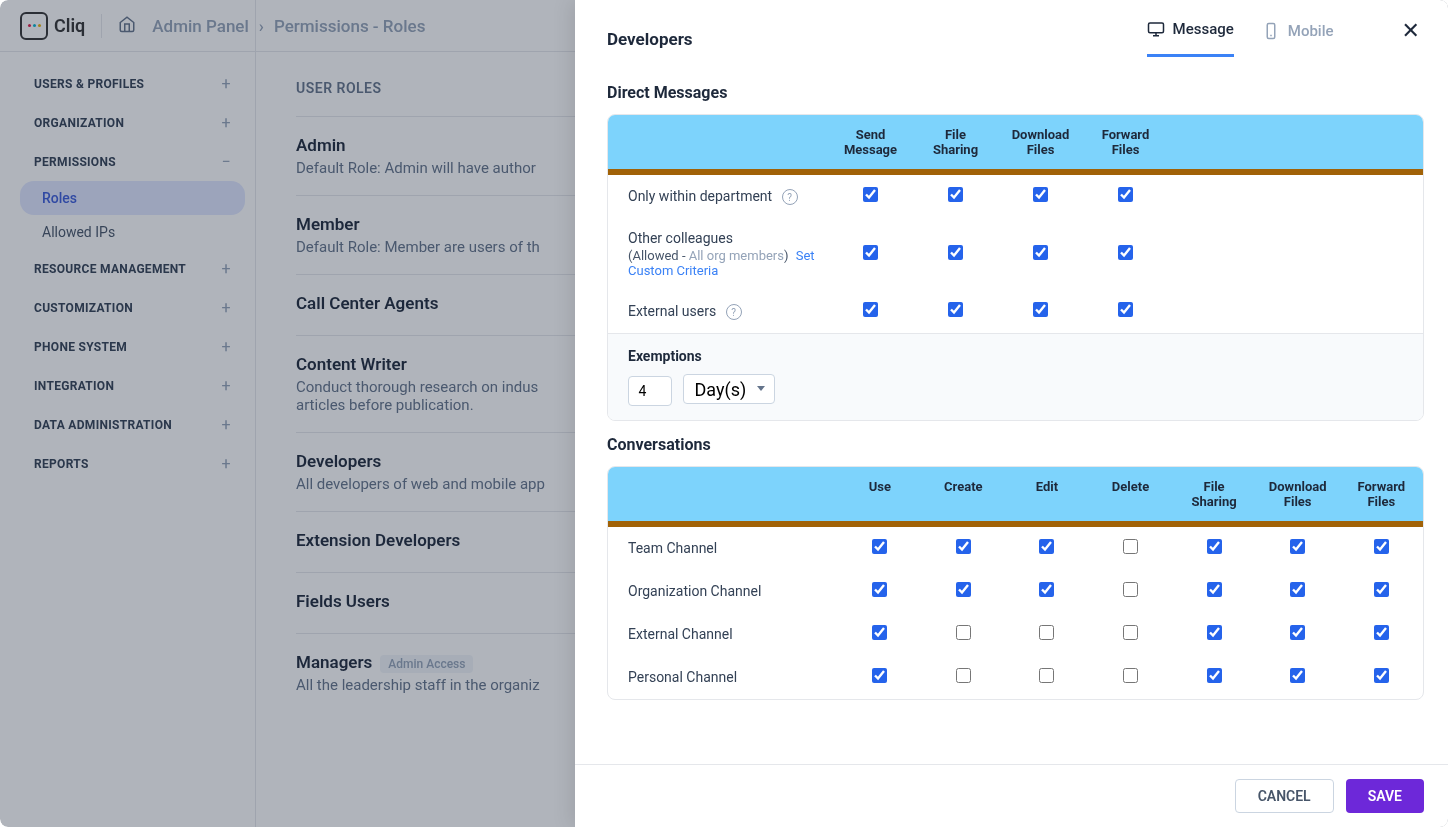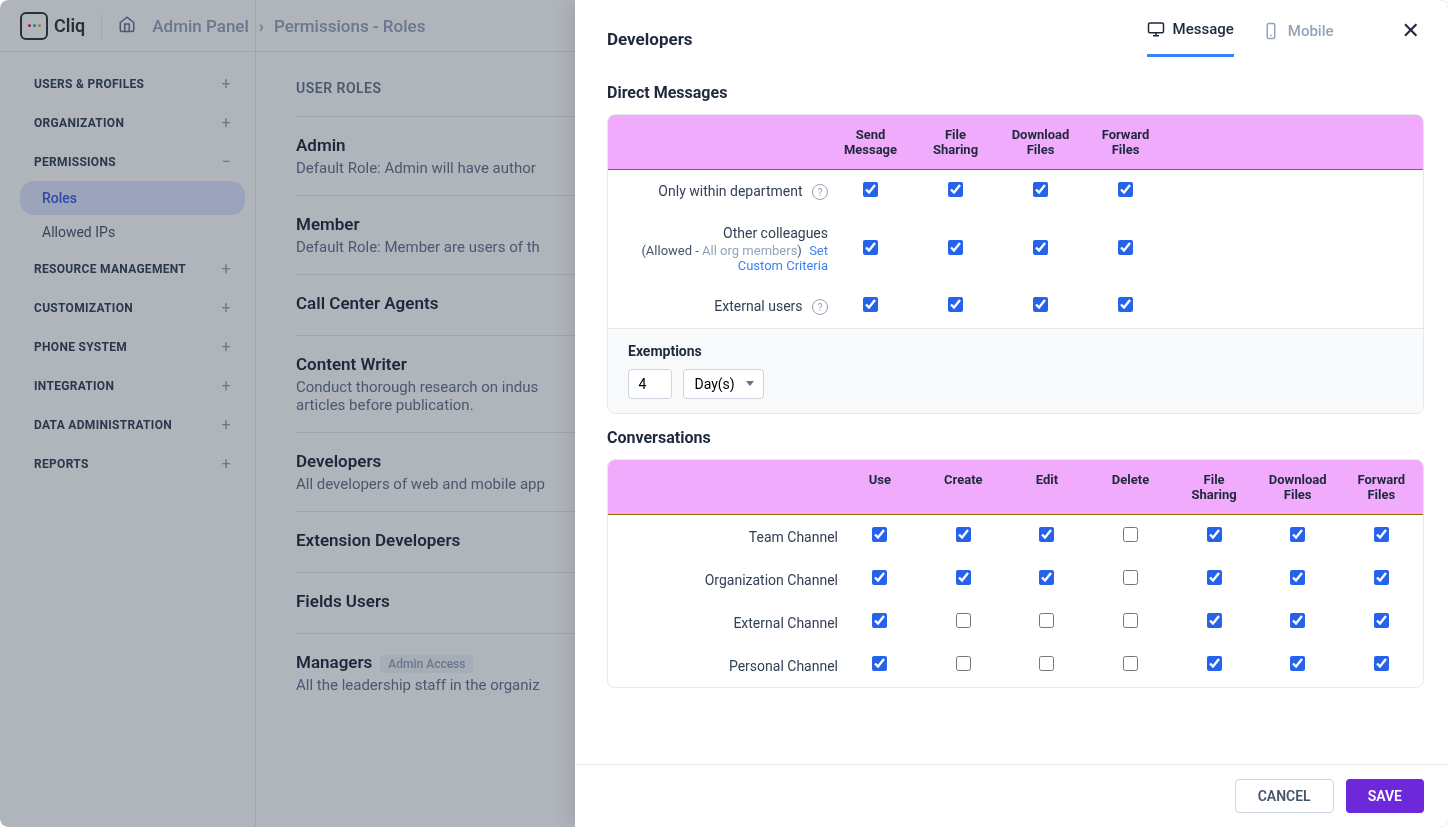--- a/index.html
+++ b/index.html
@@ -29,36 +29,36 @@
 .panel{position:absolute;top:0;right:0;bottom:0;width:873px;background:#fff;z-index:20;display:flex;flex-direction:column;border-top-right-radius:8px;border-bottom-right-radius:8px;box-shadow:-4px 0 20px rgba(0,0,0,0.1);}
 .panel-header{display:flex;justify-content:space-between;align-items:center;padding:18px 28px 0 32px;}
 .panel-title{font-size:17px;font-weight:700;color:#1e293b;}
 .tabs{display:flex;align-items:center;gap:28px;}
 .tab{display:flex;align-items:center;gap:8px;font-size:15px;color:#94a3b8;font-weight:500;padding-bottom:16px;cursor:pointer;}
 .tab.active{color:#1e293b;border-bottom:3px solid #3b82f6;}
 .close-btn{font-size:22px;color:#1e293b;cursor:pointer;padding-bottom:16px;margin-left:40px;}
 .panel-body{flex:1;overflow-y:auto;padding:8px 24px 20px 32px;}
 .section-hdr{font-size:16px;font-weight:700;color:#1e293b;margin:16px 0 12px 0;}
 .perm-table{width:100%;border:1px solid #e5e7eb;border-radius:8px;overflow:hidden;margin-bottom:8px;}
-.perm-head{display:flex;background:#f0abfc;border-bottom:1px solid #a16207;padding:12px 0;}
+.perm-head{display:flex;background:#7dd3fc;border-bottom:6px solid #a16207;padding:12px 0;}
 .perm-head .label-col{flex:0 0 220px;}
 .perm-head .col{flex:1;text-align:center;font-size:13px;font-weight:700;color:#1e293b;padding:0 4px;}
 .perm-row{display:flex;align-items:center;padding:12px 0;}
-.perm-row .label-col{flex:0 0 220px;padding-left:20px;font-size:14px;color:#334155;text-align:right;}
+.perm-row .label-col{flex:0 0 220px;padding-left:20px;font-size:14px;color:#334155;}
 .perm-row .col{flex:1;text-align:center;}
 .help-icon{display:inline-flex;width:16px;height:16px;border:1px solid #94a3b8;border-radius:50%;color:#94a3b8;font-size:10px;align-items:center;justify-content:center;margin-left:6px;}
 .sub-label{font-size:13px;color:#475569;margin-top:2px;}
 .allowed-text{color:#94a3b8;font-size:13px;}
 .link{color:#3b82f6;font-size:13px;cursor:pointer;margin-left:4px;}
 input[type=checkbox]{width:15px;height:15px;accent-color:#2563eb;cursor:pointer;}
 .exemptions{background:#f8fafc;padding:14px 20px;border-top:1px solid #e5e7eb;}
 .exemptions-title{font-size:14px;font-weight:700;color:#1e293b;margin-bottom:10px;}
 .exemptions-row{display:flex;align-items:center;justify-content:space-between;font-size:14px;color:#334155;}
 .num-input{width:44px;height:30px;border:1px solid #cbd5e1;border-radius:4px;text-align:center;font-size:14px;}
-.select-input{height:30px;border:1px solid #cbd5e1;border-radius:4px;padding:0 28px 0 10px;font-size:14px;background:#fff;appearance:none;position:relative;}
+.select-input{height:30px;border:1px solid #cbd5e1;border-radius:4px;padding:0 28px 0 10px;font-size:18px;background:#fff;appearance:none;position:relative;}
 .select-wrap{position:relative;display:inline-block;margin-left:8px;}
 .select-wrap::after{content:'';position:absolute;right:10px;top:12px;border-left:4px solid transparent;border-right:4px solid transparent;border-top:5px solid #64748b;pointer-events:none;}
 .panel-footer{border-top:1px solid #e5e7eb;padding:14px 24px;display:flex;justify-content:flex-end;gap:12px;}
 .btn{padding:8px 22px;border-radius:4px;font-size:14px;font-weight:600;cursor:pointer;border:1px solid #cbd5e1;background:#fff;color:#475569;}
 .btn.primary{background:#6d28d9;color:#fff;border:none;}
 .conv-table .perm-head .label-col,.conv-table .perm-row .label-col{flex:0 0 230px;}
 .icon-svg{width:18px;height:18px;}
 </style>
 </head>
 <body>

